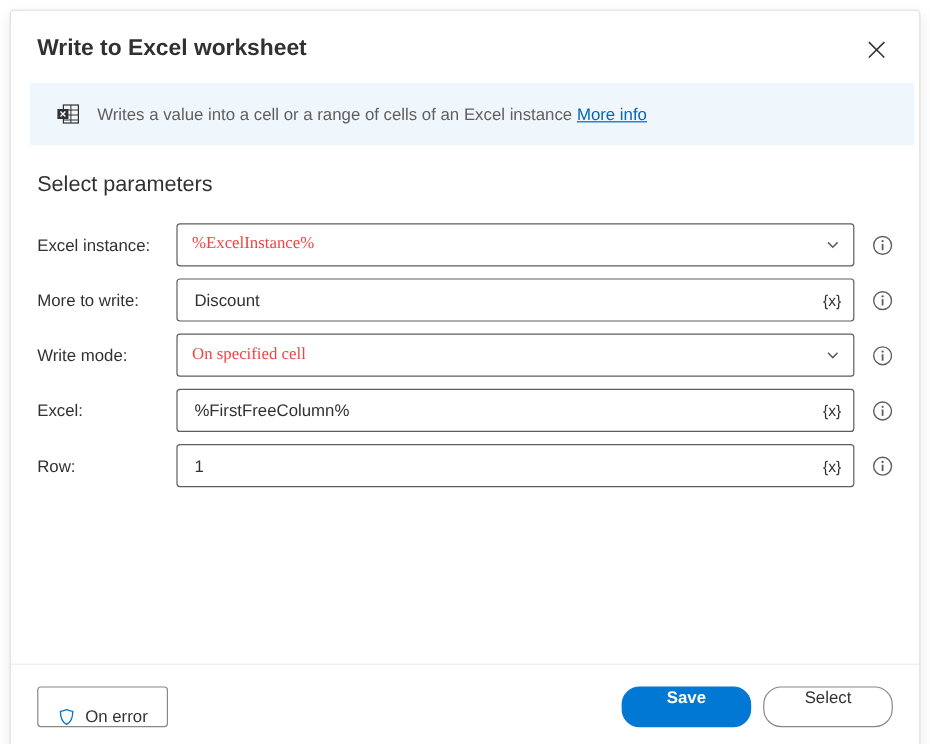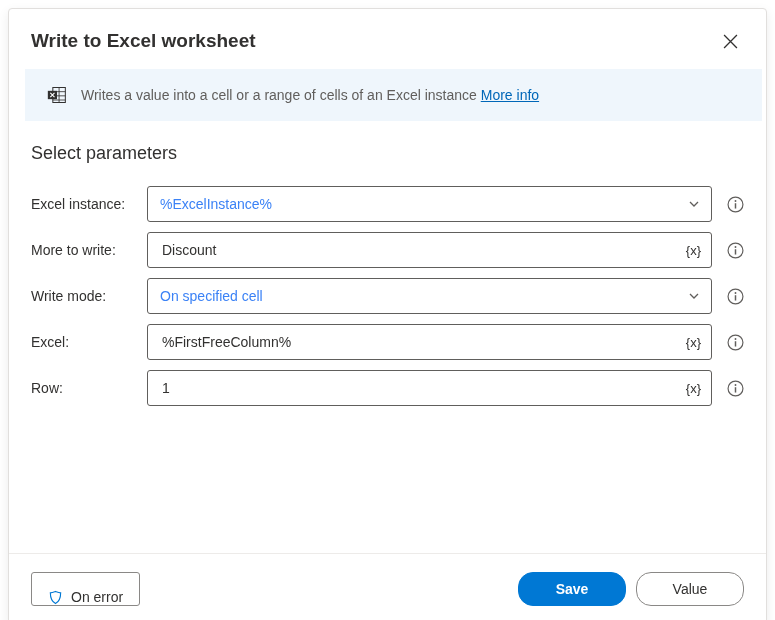--- a/index.html
+++ b/index.html
@@ -85,21 +85,22 @@
     border-radius: 3px;
     display: flex;
     align-items: center;
     padding: 0 8px 0 12px;
     background: #fff;
     position: relative;
   }
   .dropdown-value {
     flex: 1;
     font-size: 14px;
-    color: #3b82f6;
+    color: #ef4444;
+    font-family: Liberation Serif, serif;
   }
   .input-value {
     flex: 1;
     border: none;
     outline: none;
     font-size: 14px;
     color: #323130;
     background: transparent;
     font-family: inherit;
   }
@@ -143,21 +144,21 @@
     font-size: 14px;
   }
   .footer-right { display: flex; gap: 10px; }
   .btn {
     height: 34px;
     min-width: 108px;
     border-radius: 15px;
     font-size: 14px;
     cursor: pointer;
     display: flex;
-    align-items: center;
+    align-items: flex-start;
     justify-content: center;
     padding: 0 18px;
   }
   .btn-primary {
     background: #0078d4;
     color: #fff;
     border: 1px solid #0078d4;
     font-weight: 600;
   }
   .btn-secondary {
@@ -292,18 +293,18 @@
       <svg width="15" height="15" viewBox="0 0 16 16">
           <path d="M8 1.5 C8 1.5 4 3 2.5 3 C2.5 7 3 12 8 14.5 C13 12 13.5 7 13.5 3 C12 3 8 1.5 8 1.5 Z" fill="none" stroke="#0078d4" stroke-width="1.2"></path>
         </svg>
       <span>On error</span>
     </div>
     <div class="footer-right">
       <div class="btn btn-primary">
         <span>Save</span>
       </div>
       <div class="btn btn-secondary">
-        <span>Value</span>
+        <span>Select</span>
       </div>
     </div>
   </div>
 
 </div>
 
 </body></html>

